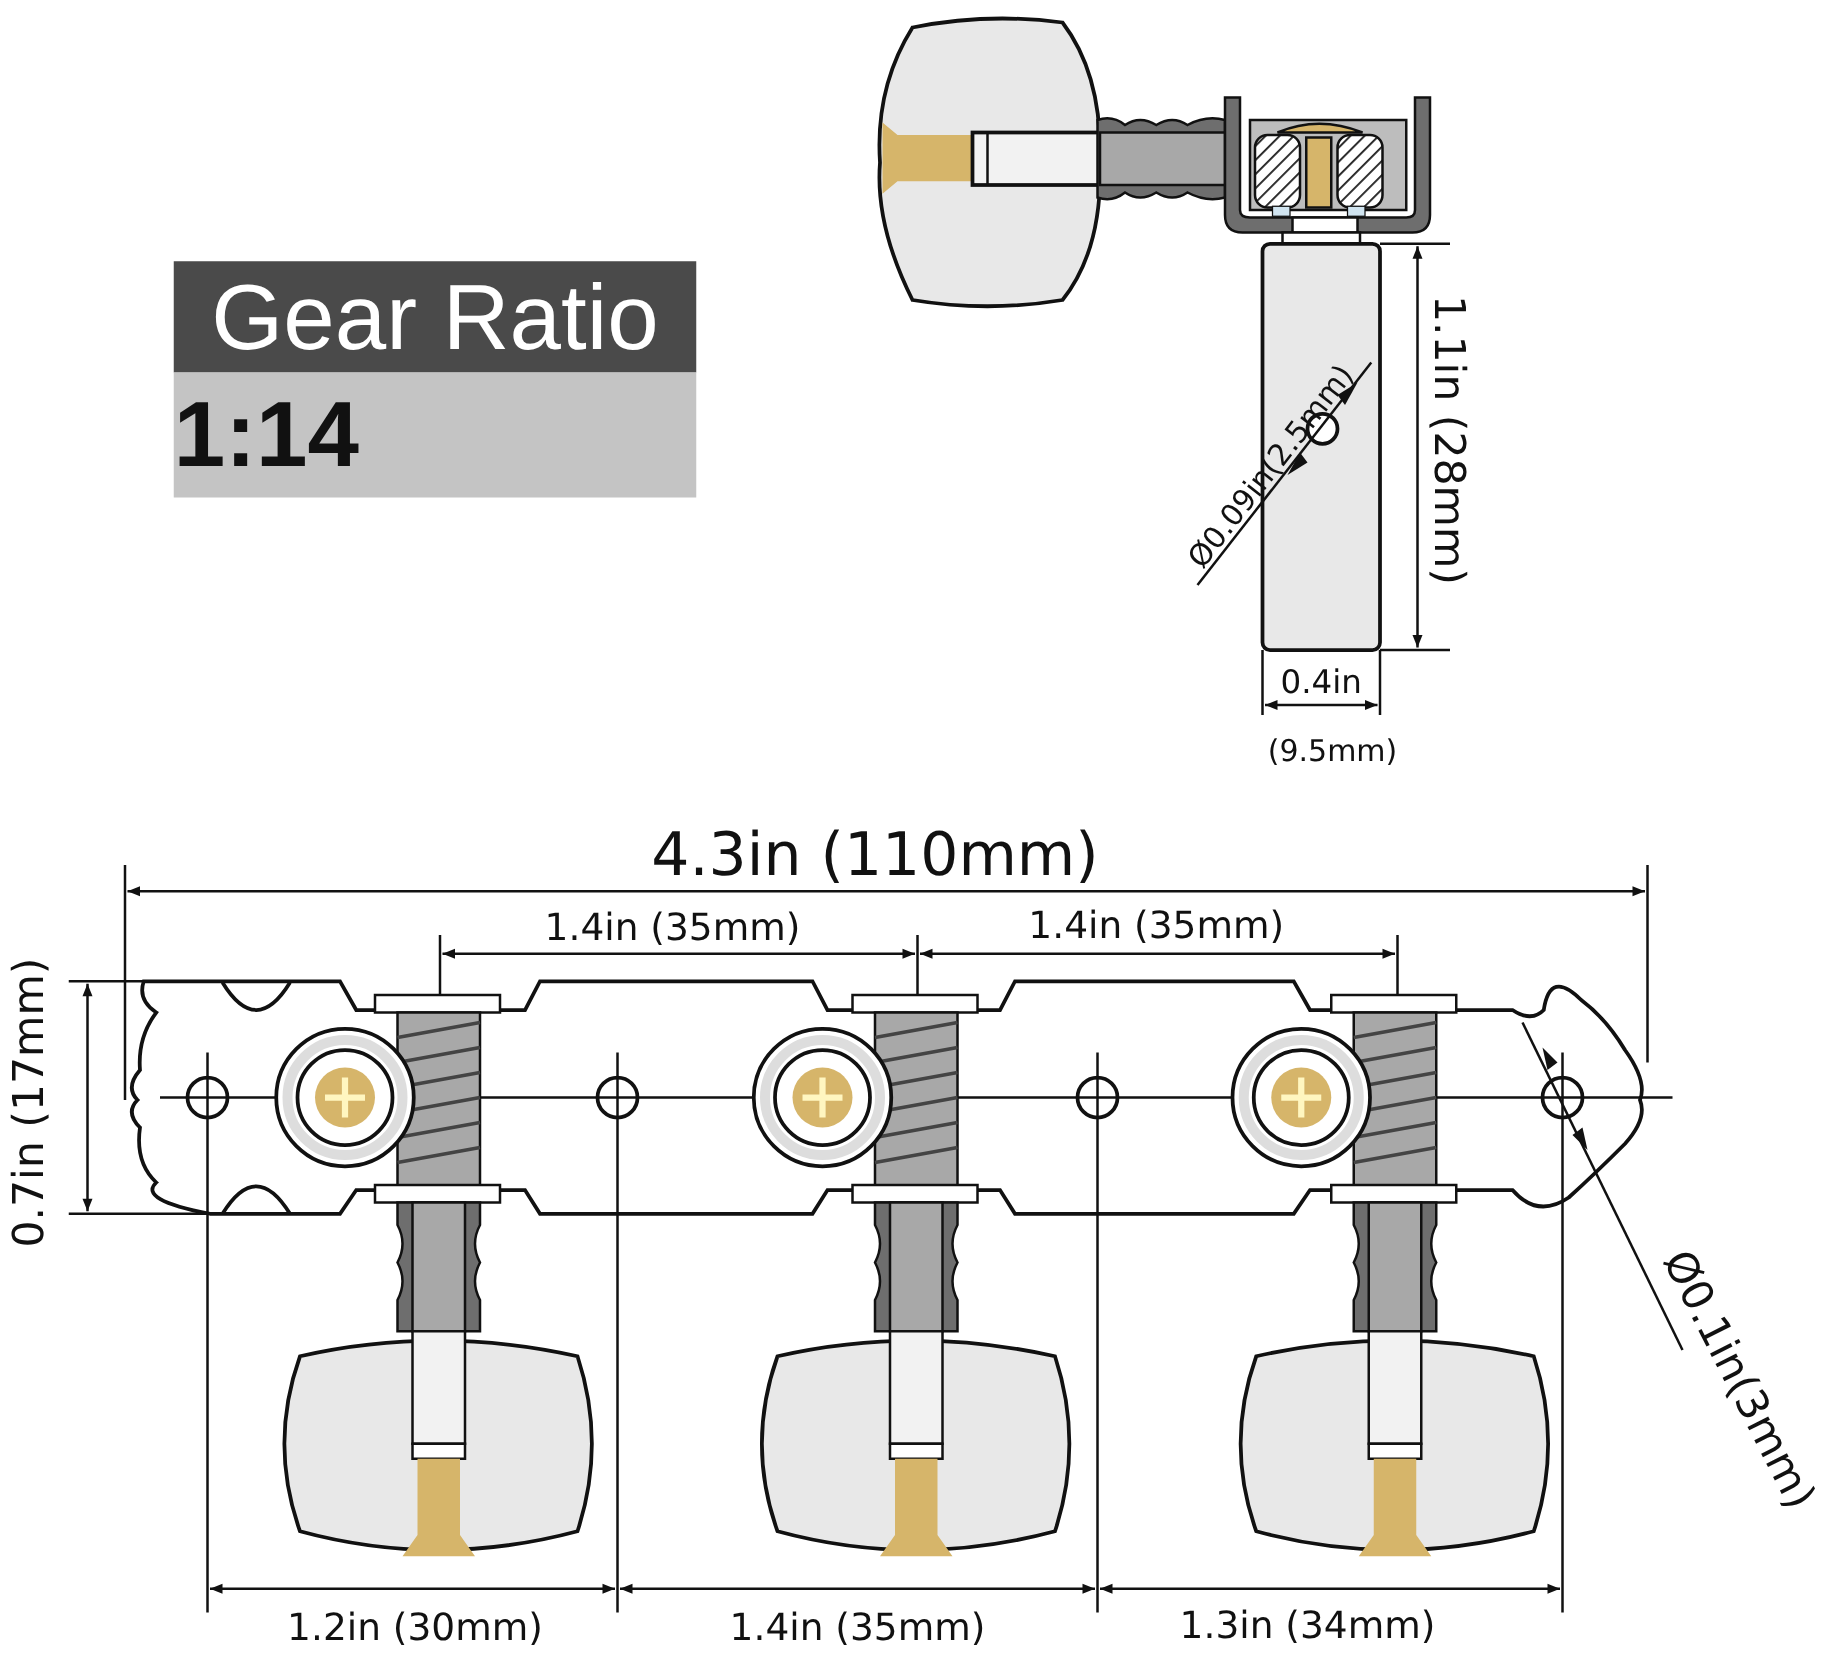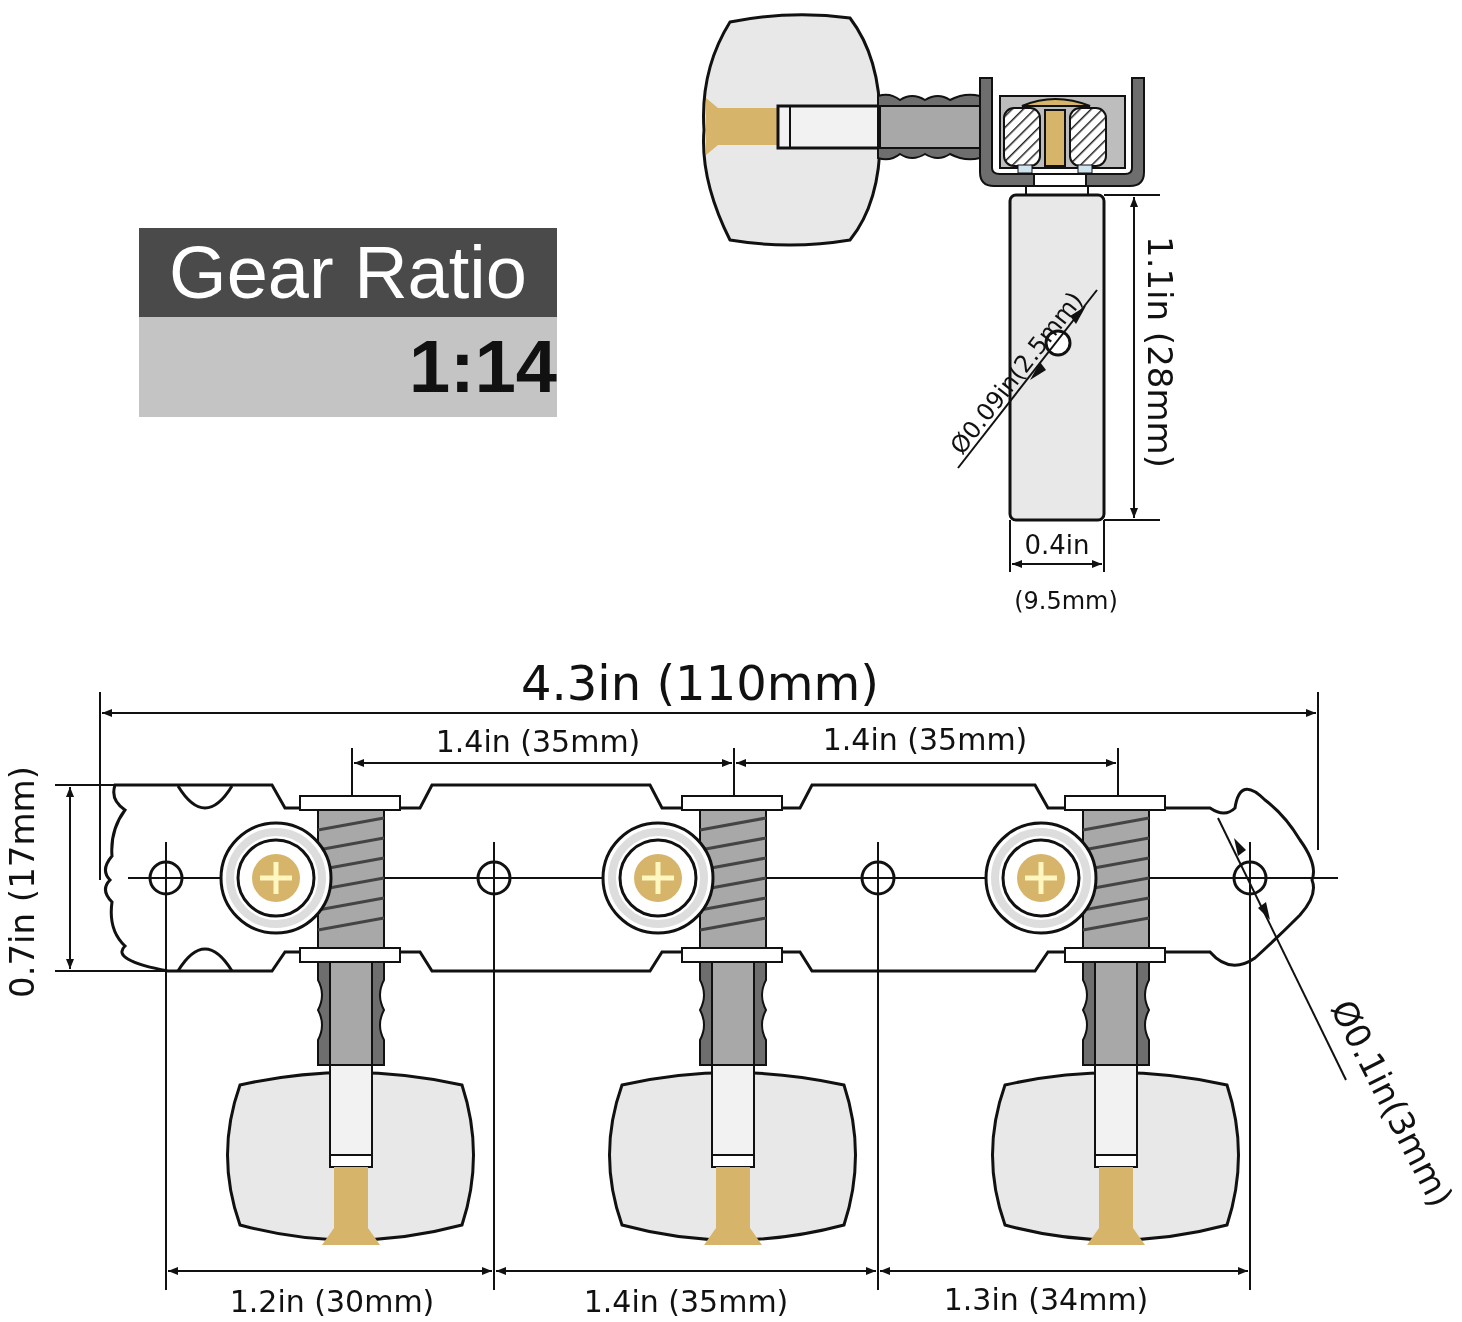--- a/index.html
+++ b/index.html
@@ -1,22 +1,22 @@
 <!DOCTYPE html>
 <html><head>
 <meta charset="utf-8">
 <style>
   html, body { margin: 0; padding: 0; background: #ffffff; }
   body { width: 1462px; height: 1322px; position: relative; overflow: hidden;
          font-family: "Liberation Sans", sans-serif; }
-  #badge { position: absolute; left: 139px; top: 228px; width: 418px; height: 189px; }
+  #badge { position: absolute; left: 139px; top: 209px; width: 418px; height: 189px; }
   #badge .title { height: 89px; background: #4a4a4a; color: #ffffff;
                   font-size: 74px; line-height: 89px; text-align: center; font-weight: normal; }
   #badge .value { height: 100px; background: #c4c4c4; color: #111111;
-                  font-size: 74px; font-weight: bold; line-height: 100px; text-align: right; }
+                  font-size: 74px; font-weight: bold; line-height: 100px; text-align: left; }
   svg#drawing { position: absolute; left: 0; top: 0; }
   .dim { font-family: "DejaVu Sans", sans-serif; fill: #111; }
 </style>
 </head>
 <body>
 
 <div id="badge">
   <div class="title">Gear Ratio</div>
   <div class="value">1:14</div>
 </div>

